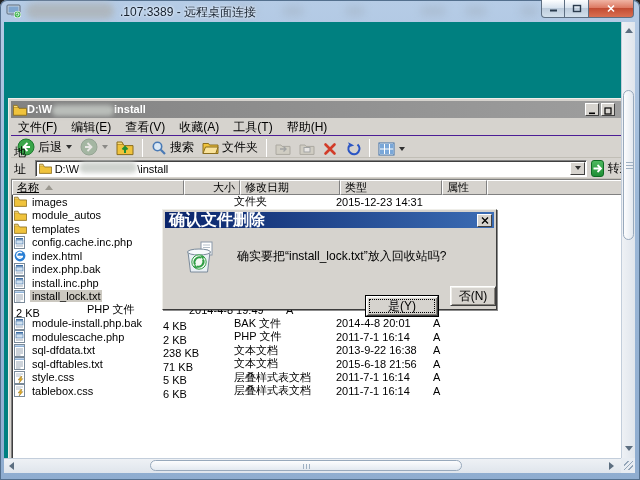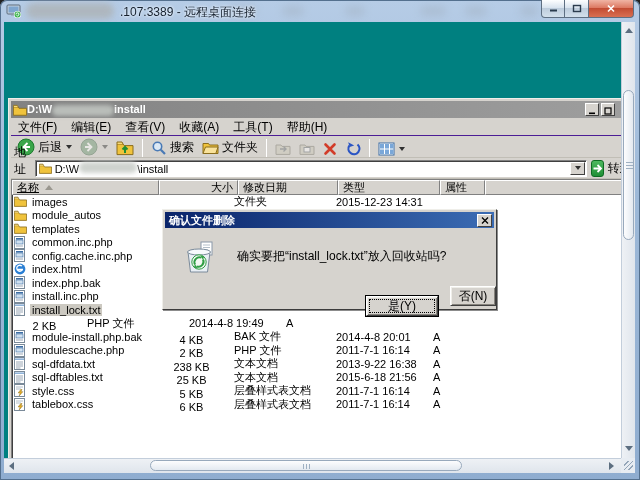--- a/index.html
+++ b/index.html
@@ -52,36 +52,36 @@
   .addr-combo{flex:0 0 auto;width:552px;height:17px;background:#fff;border:1px solid;border-color:#808080 #fff #fff #808080;box-shadow:inset 1px 1px 0 #404040;display:flex;align-items:center;padding-left:3px;position:relative;font-size:11px;}
   .addr-blur{display:inline-block;width:58px;height:11px;background:#cfd3cf;border-radius:6px;filter:blur(2px);}
   .combo-dd{position:absolute;right:1px;top:1px;width:15px;height:13px;background:#d6d3ce;border:1px solid;border-color:#fff #404040 #404040 #fff;display:flex;align-items:center;justify-content:center;}
   .go-btn{width:17px;height:17px;background:linear-gradient(#4db85e,#1f8f36);border:1px solid #0d6b22;border-radius:3px;display:flex;align-items:center;justify-content:center;color:#fff;font-weight:bold;font-size:12px;}
   .go-label{font-size:12px;white-space:nowrap;}
 
   
   .list{flex:1;background:#fff;border:1px solid;border-color:#808080 #fff #fff #808080;box-shadow:inset 1px 1px 0 #404040;overflow:hidden;display:flex;flex-direction:column;}
   .hdr{height:15px;display:flex;flex:0 0 auto;background:#d6d3ce;font-size:11px;}
   .hcell{border:1px solid;border-color:#fff #808080 #808080 #fff;padding:0 4px;display:flex;align-items:center;background:#d6d3ce;white-space:nowrap;overflow:hidden;}
-  .c-name{width:147px;text-decoration:underline;}.c-size{width:79px;justify-content:flex-end;text-align:right;}
+  .c-name{width:172px;text-decoration:underline;}.c-size{width:56px;justify-content:flex-end;text-align:right;}
   .c-type{width:102px;}.c-date{width:100px;}.c-attr{width:45px;}.c-fill{flex:1;}
   .sort-asc{width:0;height:0;border-left:4px solid transparent;border-right:4px solid transparent;border-bottom:5px solid #9a978f;margin-left:6px;}
   .row{height:13.5px;display:flex;align-items:center;font-size:11px;white-space:nowrap;}
   .cell{padding:0 4px;overflow:hidden;white-space:nowrap;}
   .name-cell{width:147px;display:flex;align-items:center;padding-left:2px;}
   .name-cell .ficon{flex:0 0 13px;height:13px;margin-right:3px;display:flex;align-items:center;}
   .name-label{padding:0 2px;}
   .row.sel .name-label{background:#ccc9c1;}
-  .s-size{width:65px;text-align:center;margin-top:6px;}.s-type{width:102px;padding-left:10px;}
+  .s-size{width:65px;text-align:left;margin-top:6px;}.s-type{width:102px;padding-left:10px;}
   .s-date{width:100px;padding-left:10px;}.s-attr{width:45px;padding-left:7px;}
 
   
   .dialog{position:absolute;left:158px;top:187px;width:335px;height:101px;background:#d6d3ce;border:1px solid;border-color:#efeee9 #3c3c3c #3c3c3c #efeee9;box-shadow:1px 1px 0 rgba(0,0,0,.45);padding:2px;z-index:20;}
   .dlg-titlebar{height:16px;background:linear-gradient(90deg,#0a246a,#3b6cb4);display:flex;align-items:center;justify-content:space-between;padding:0 2px 0 4px;}
-  .dlg-title{color:#fff;font-weight:bold;font-size:11px;}
+  .dlg-title{color:#fff;font-weight:bold;font-size:16px;}
   .dlg-close{width:15px;height:13px;background:#d6d3ce;border:1px solid;border-color:#fff #404040 #404040 #fff;display:flex;align-items:center;justify-content:center;}
   .dlg-body{position:relative;height:80px;font-size:12px;}
   .dlg-icon{position:absolute;left:16px;top:12px;}
   .dlg-msg{position:absolute;left:72px;top:20px;width:250px;color:#000;}
   .dlg-btn{position:absolute;height:20px;background:#d6d3ce;border:1px solid;border-color:#fff #404040 #404040 #fff;box-shadow:inset 1px 1px 0 #efeee9,inset -1px -1px 0 #86837d;font-size:12px;text-align:center;line-height:18px;}
   .dlg-btn.yes{left:201px;top:68px;width:72px;outline:1px solid #000;}
   .dlg-btn.yes .focus{position:absolute;left:2px;top:2px;right:2px;bottom:2px;border:1px dotted #000;}
   .dlg-btn.no{left:285px;top:58px;width:46px;}
 </style>
 </head>
@@ -310,142 +310,125 @@
             <div class="row">
               <div class="name-cell">
                 <span class="ficon">
                   <svg width="11" height="13" viewBox="0 0 11 13">
                     <rect x=".5" y=".5" width="10" height="12" fill="#fff" stroke="#7a8a99"></rect>
                     <rect x="2" y="2" width="7" height="1.6" fill="#3c6ea5"></rect>
                     <rect x="2" y="4" width="7" height="4" fill="#cfe0ef" stroke="#3c6ea5" stroke-width=".6"></rect>
                     <path d="M2 10h7" stroke="#9aa7b5"></path>
                   </svg>
                 </span>
-                <span class="name-label">common.inc.php</span>
+                <span class="name-label">config.cache.inc.php</span>
+              </div>
+              <div class="cell s-size"></div>
+              <div class="cell s-type"></div>
+              <div class="cell s-date"></div>
+              <div class="cell s-attr"></div>
+            </div>
+            <div class="row">
+              <div class="name-cell">
+                <span class="ficon">
+                  <svg width="12" height="12" viewBox="0 0 12 12">
+                    <circle cx="6" cy="6" r="5.4" fill="#2a7fd4"></circle>
+                    <path d="M3 6.5h6M8.5 6.5a3 3 0 1 1-.6-3.4" stroke="#fff" stroke-width="1.3" fill="none"></path>
+                  </svg>
+                </span>
+                <span class="name-label">index.html</span>
               </div>
               <div class="cell s-size"></div>
               <div class="cell s-type"></div>
               <div class="cell s-date"></div>
               <div class="cell s-attr"></div>
             </div>
             <div class="row">
               <div class="name-cell">
                 <span class="ficon">
                   <svg width="11" height="13" viewBox="0 0 11 13">
                     <rect x=".5" y=".5" width="10" height="12" fill="#fff" stroke="#7a8a99"></rect>
                     <rect x="2" y="2" width="7" height="1.6" fill="#3c6ea5"></rect>
                     <rect x="2" y="4" width="7" height="4" fill="#cfe0ef" stroke="#3c6ea5" stroke-width=".6"></rect>
                     <path d="M2 10h7" stroke="#9aa7b5"></path>
                   </svg>
                 </span>
-                <span class="name-label">config.cache.inc.php</span>
-              </div>
-              <div class="cell s-size"></div>
-              <div class="cell s-type"></div>
-              <div class="cell s-date"></div>
-              <div class="cell s-attr"></div>
-            </div>
-            <div class="row">
-              <div class="name-cell">
-                <span class="ficon">
-                  <svg width="12" height="12" viewBox="0 0 12 12">
-                    <circle cx="6" cy="6" r="5.4" fill="#2a7fd4"></circle>
-                    <path d="M3 6.5h6M8.5 6.5a3 3 0 1 1-.6-3.4" stroke="#fff" stroke-width="1.3" fill="none"></path>
-                  </svg>
-                </span>
-                <span class="name-label">index.html</span>
+                <span class="name-label">index.php.bak</span>
               </div>
               <div class="cell s-size"></div>
               <div class="cell s-type"></div>
               <div class="cell s-date"></div>
               <div class="cell s-attr"></div>
             </div>
             <div class="row">
               <div class="name-cell">
                 <span class="ficon">
                   <svg width="11" height="13" viewBox="0 0 11 13">
                     <rect x=".5" y=".5" width="10" height="12" fill="#fff" stroke="#7a8a99"></rect>
                     <rect x="2" y="2" width="7" height="1.6" fill="#3c6ea5"></rect>
                     <rect x="2" y="4" width="7" height="4" fill="#cfe0ef" stroke="#3c6ea5" stroke-width=".6"></rect>
                     <path d="M2 10h7" stroke="#9aa7b5"></path>
                   </svg>
                 </span>
-                <span class="name-label">index.php.bak</span>
+                <span class="name-label">install.inc.php</span>
               </div>
               <div class="cell s-size"></div>
               <div class="cell s-type"></div>
               <div class="cell s-date"></div>
               <div class="cell s-attr"></div>
+            </div>
+            <div class="row sel">
+              <div class="name-cell">
+                <span class="ficon">
+                  <svg width="11" height="13" viewBox="0 0 11 13">
+                    <rect x=".5" y=".5" width="10" height="12" fill="#fff" stroke="#7a8a99"></rect>
+                    <path d="M1 2.2h9" stroke="#8fb3d9" stroke-width="1.6"></path>
+                    <path d="M2 5h7M2 7h7M2 9h7M2 11h4.5" stroke="#9aa7b5"></path>
+                  </svg>
+                </span>
+                <span class="name-label">install_lock.txt</span>
+              </div>
+              <div class="cell s-size"></div>
+              <div class="cell s-type"></div>
+              <div class="cell s-date"></div>
+              <div class="cell s-attr"></div>
+            </div>
+            <div class="row">
+              <div class="cell s-size">2 KB</div>
+              <div class="cell s-type">PHP 文件</div>
+              <div class="cell s-date">2014-4-8 19:49</div>
+              <div class="cell s-attr">A</div>
             </div>
             <div class="row">
               <div class="name-cell">
                 <span class="ficon">
                   <svg width="11" height="13" viewBox="0 0 11 13">
                     <rect x=".5" y=".5" width="10" height="12" fill="#fff" stroke="#7a8a99"></rect>
                     <rect x="2" y="2" width="7" height="1.6" fill="#3c6ea5"></rect>
                     <rect x="2" y="4" width="7" height="4" fill="#cfe0ef" stroke="#3c6ea5" stroke-width=".6"></rect>
                     <path d="M2 10h7" stroke="#9aa7b5"></path>
                   </svg>
                 </span>
-                <span class="name-label">install.inc.php</span>
-              </div>
-              <div class="cell s-size"></div>
-              <div class="cell s-type"></div>
-              <div class="cell s-date"></div>
-              <div class="cell s-attr"></div>
-            </div>
-            <div class="row sel">
-              <div class="name-cell">
-                <span class="ficon">
-                  <svg width="11" height="13" viewBox="0 0 11 13">
-                    <rect x=".5" y=".5" width="10" height="12" fill="#fff" stroke="#7a8a99"></rect>
-                    <path d="M1 2.2h9" stroke="#8fb3d9" stroke-width="1.6"></path>
-                    <path d="M2 5h7M2 7h7M2 9h7M2 11h4.5" stroke="#9aa7b5"></path>
-                  </svg>
-                </span>
-                <span class="name-label">install_lock.txt</span>
-              </div>
-              <div class="cell s-size"></div>
-              <div class="cell s-type"></div>
-              <div class="cell s-date"></div>
-              <div class="cell s-attr"></div>
-            </div>
-            <div class="row">
-              <div class="cell s-size">2 KB</div>
-              <div class="cell s-type">PHP 文件</div>
-              <div class="cell s-date">2014-4-8 19:49</div>
+                <span class="name-label">module-install.php.bak</span>
+              </div>
+              <div class="cell s-size">4 KB</div>
+              <div class="cell s-type">BAK 文件</div>
+              <div class="cell s-date">2014-4-8 20:01</div>
               <div class="cell s-attr">A</div>
             </div>
             <div class="row">
               <div class="name-cell">
                 <span class="ficon">
                   <svg width="11" height="13" viewBox="0 0 11 13">
                     <rect x=".5" y=".5" width="10" height="12" fill="#fff" stroke="#7a8a99"></rect>
                     <rect x="2" y="2" width="7" height="1.6" fill="#3c6ea5"></rect>
                     <rect x="2" y="4" width="7" height="4" fill="#cfe0ef" stroke="#3c6ea5" stroke-width=".6"></rect>
                     <path d="M2 10h7" stroke="#9aa7b5"></path>
                   </svg>
                 </span>
-                <span class="name-label">module-install.php.bak</span>
-              </div>
-              <div class="cell s-size">4 KB</div>
-              <div class="cell s-type">BAK 文件</div>
-              <div class="cell s-date">2014-4-8 20:01</div>
-              <div class="cell s-attr">A</div>
-            </div>
-            <div class="row">
-              <div class="name-cell">
-                <span class="ficon">
-                  <svg width="11" height="13" viewBox="0 0 11 13">
-                    <rect x=".5" y=".5" width="10" height="12" fill="#fff" stroke="#7a8a99"></rect>
-                    <rect x="2" y="2" width="7" height="1.6" fill="#3c6ea5"></rect>
-                    <rect x="2" y="4" width="7" height="4" fill="#cfe0ef" stroke="#3c6ea5" stroke-width=".6"></rect>
-                    <path d="M2 10h7" stroke="#9aa7b5"></path>
-                  </svg>
-                </span>
                 <span class="name-label">modulescache.php</span>
               </div>
               <div class="cell s-size">2 KB</div>
               <div class="cell s-type">PHP 文件</div>
               <div class="cell s-date">2011-7-1 16:14</div>
               <div class="cell s-attr">A</div>
             </div>
             <div class="row">
               <div class="name-cell">
                 <span class="ficon">
@@ -466,21 +449,21 @@
               <div class="name-cell">
                 <span class="ficon">
                   <svg width="11" height="13" viewBox="0 0 11 13">
                     <rect x=".5" y=".5" width="10" height="12" fill="#fff" stroke="#7a8a99"></rect>
                     <path d="M1 2.2h9" stroke="#8fb3d9" stroke-width="1.6"></path>
                     <path d="M2 5h7M2 7h7M2 9h7M2 11h4.5" stroke="#9aa7b5"></path>
                   </svg>
                 </span>
                 <span class="name-label">sql-dftables.txt</span>
               </div>
-              <div class="cell s-size">25 KB</div>
+              <div class="cell s-size">71 KB</div>
               <div class="cell s-type">文本文档</div>
               <div class="cell s-date">2015-6-18 21:56</div>
               <div class="cell s-attr">A</div>
             </div>
             <div class="row">
               <div class="name-cell">
                 <span class="ficon">
                   <svg width="11" height="13" viewBox="0 0 11 13">
                     <rect x=".5" y=".5" width="10" height="12" fill="#fff" stroke="#7a8a99"></rect>
                     <path d="M2 3h7M2 5h5" stroke="#b4bfca"></path>

